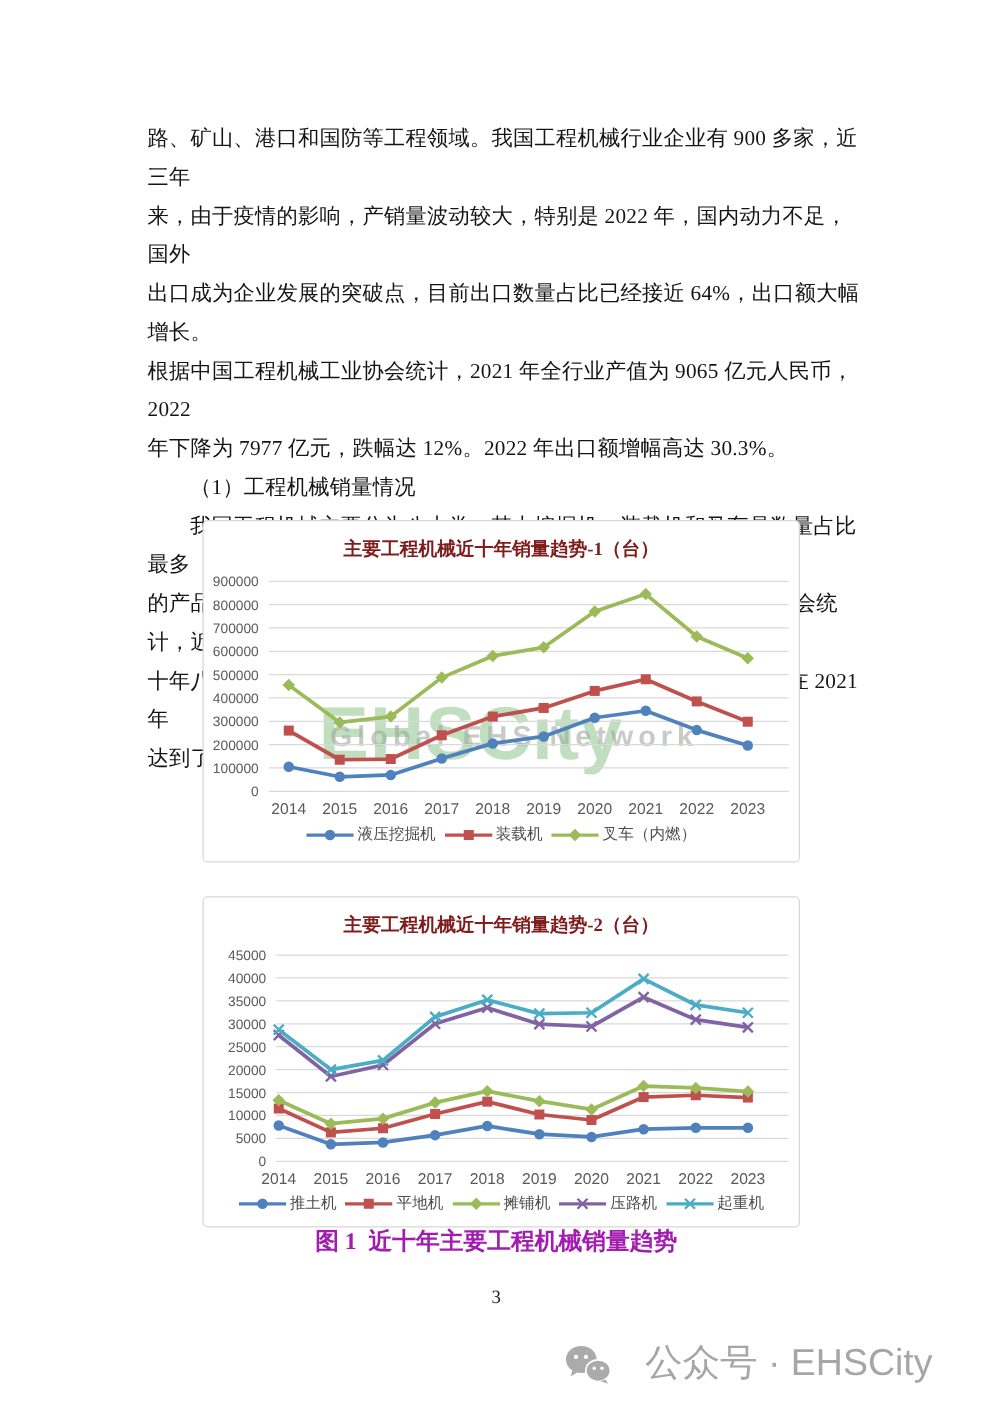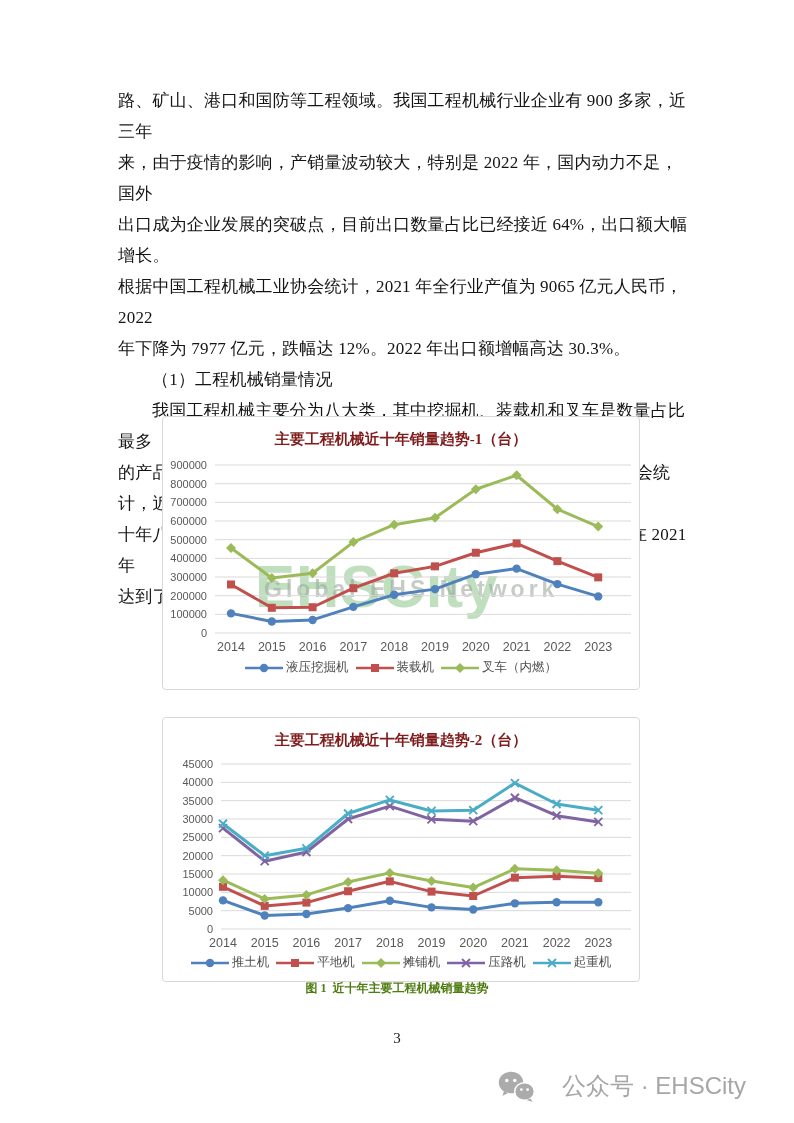--- a/index.html
+++ b/index.html
@@ -1,20 +1,20 @@
 <!DOCTYPE html>
 <html><head>
 <meta charset="utf-8">
 <style>
   html,body{margin:0;padding:0;background:#fff;}
   .page{position:relative;width:794px;height:1123px;background:#fff;margin:0 auto;
         font-family:"Liberation Serif",serif;overflow:hidden;}
 
   
-  .body-text{position:absolute;left:118px;top:85px;width:570px;}
+  .body-text{position:absolute;left:118px;top:95px;width:570px;}
   .line{margin:0;font-size:17px;line-height:31px;color:#141414;letter-spacing:0.2px;}
   .line.indent{text-indent:34px;}
 
   
   .chart-box{position:absolute;left:162px;width:476px;background:#fff;
              border:1px solid #d8d8d8;border-radius:4px;overflow:hidden;}
   #chart0{top:416px;height:272px;}
   #chart1{top:701px;height:263px;margin-top:16px;}
   .chart-title{position:relative;z-index:2;text-align:center;font-weight:bold;font-size:15px;
                color:#7f1d1d;padding-top:13px;height:23px;font-family:"Liberation Serif",serif;}
@@ -26,26 +26,26 @@
   .xtick{font-size:12.5px;fill:#595959;font-family:"Liberation Sans",sans-serif;}
 
   
   .watermark{position:absolute;z-index:1;left:0;top:0;width:100%;height:100%;pointer-events:none;}
   .wm1{position:absolute;left:92px;top:108px;font-family:"Liberation Sans",sans-serif;
        font-weight:bold;font-size:60px;line-height:1;color:rgba(139,197,139,0.55);letter-spacing:1px;margin-top:32px;}
   .wm2{position:absolute;left:101px;top:161px;font-family:"Liberation Sans",sans-serif;
        font-weight:bold;font-size:23px;line-height:1;color:rgba(158,168,158,0.60);letter-spacing:4px;}
 
   .caption{position:absolute;top:980px;left:0;width:100%;text-align:center;font-weight:bold;
-           font-size:12px;color:#4d7c0f;white-space:pre-wrap;}
+           font-size:19px;color:#a21caf;white-space:pre-wrap;}
   .page-number{position:absolute;top:1030px;left:0;width:100%;text-align:center;
                font-size:15px;color:#222;}
 
   .footer{position:absolute;top:1070px;right:48px;display:flex;align-items:center;gap:27px;
-          color:#a6a6a6;font-family:"Liberation Sans",sans-serif;font-size:24px;}
+          color:#a6a6a6;font-family:"Liberation Sans",sans-serif;font-size:30px;}
 </style>
 </head>
 <body>
 
 <div class="page">
 
   <div class="body-text">
     <p class="line">路、矿山、港口和国防等工程领域。我国工程机械行业企业有 900 多家，近三年</p>
     <p class="line">来，由于疫情的影响，产销量波动较大，特别是 2022 年，国内动力不足，国外</p>
     <p class="line">出口成为企业发展的突破点，目前出口数量占比已经接近 64%，出口额大幅增长。</p>

